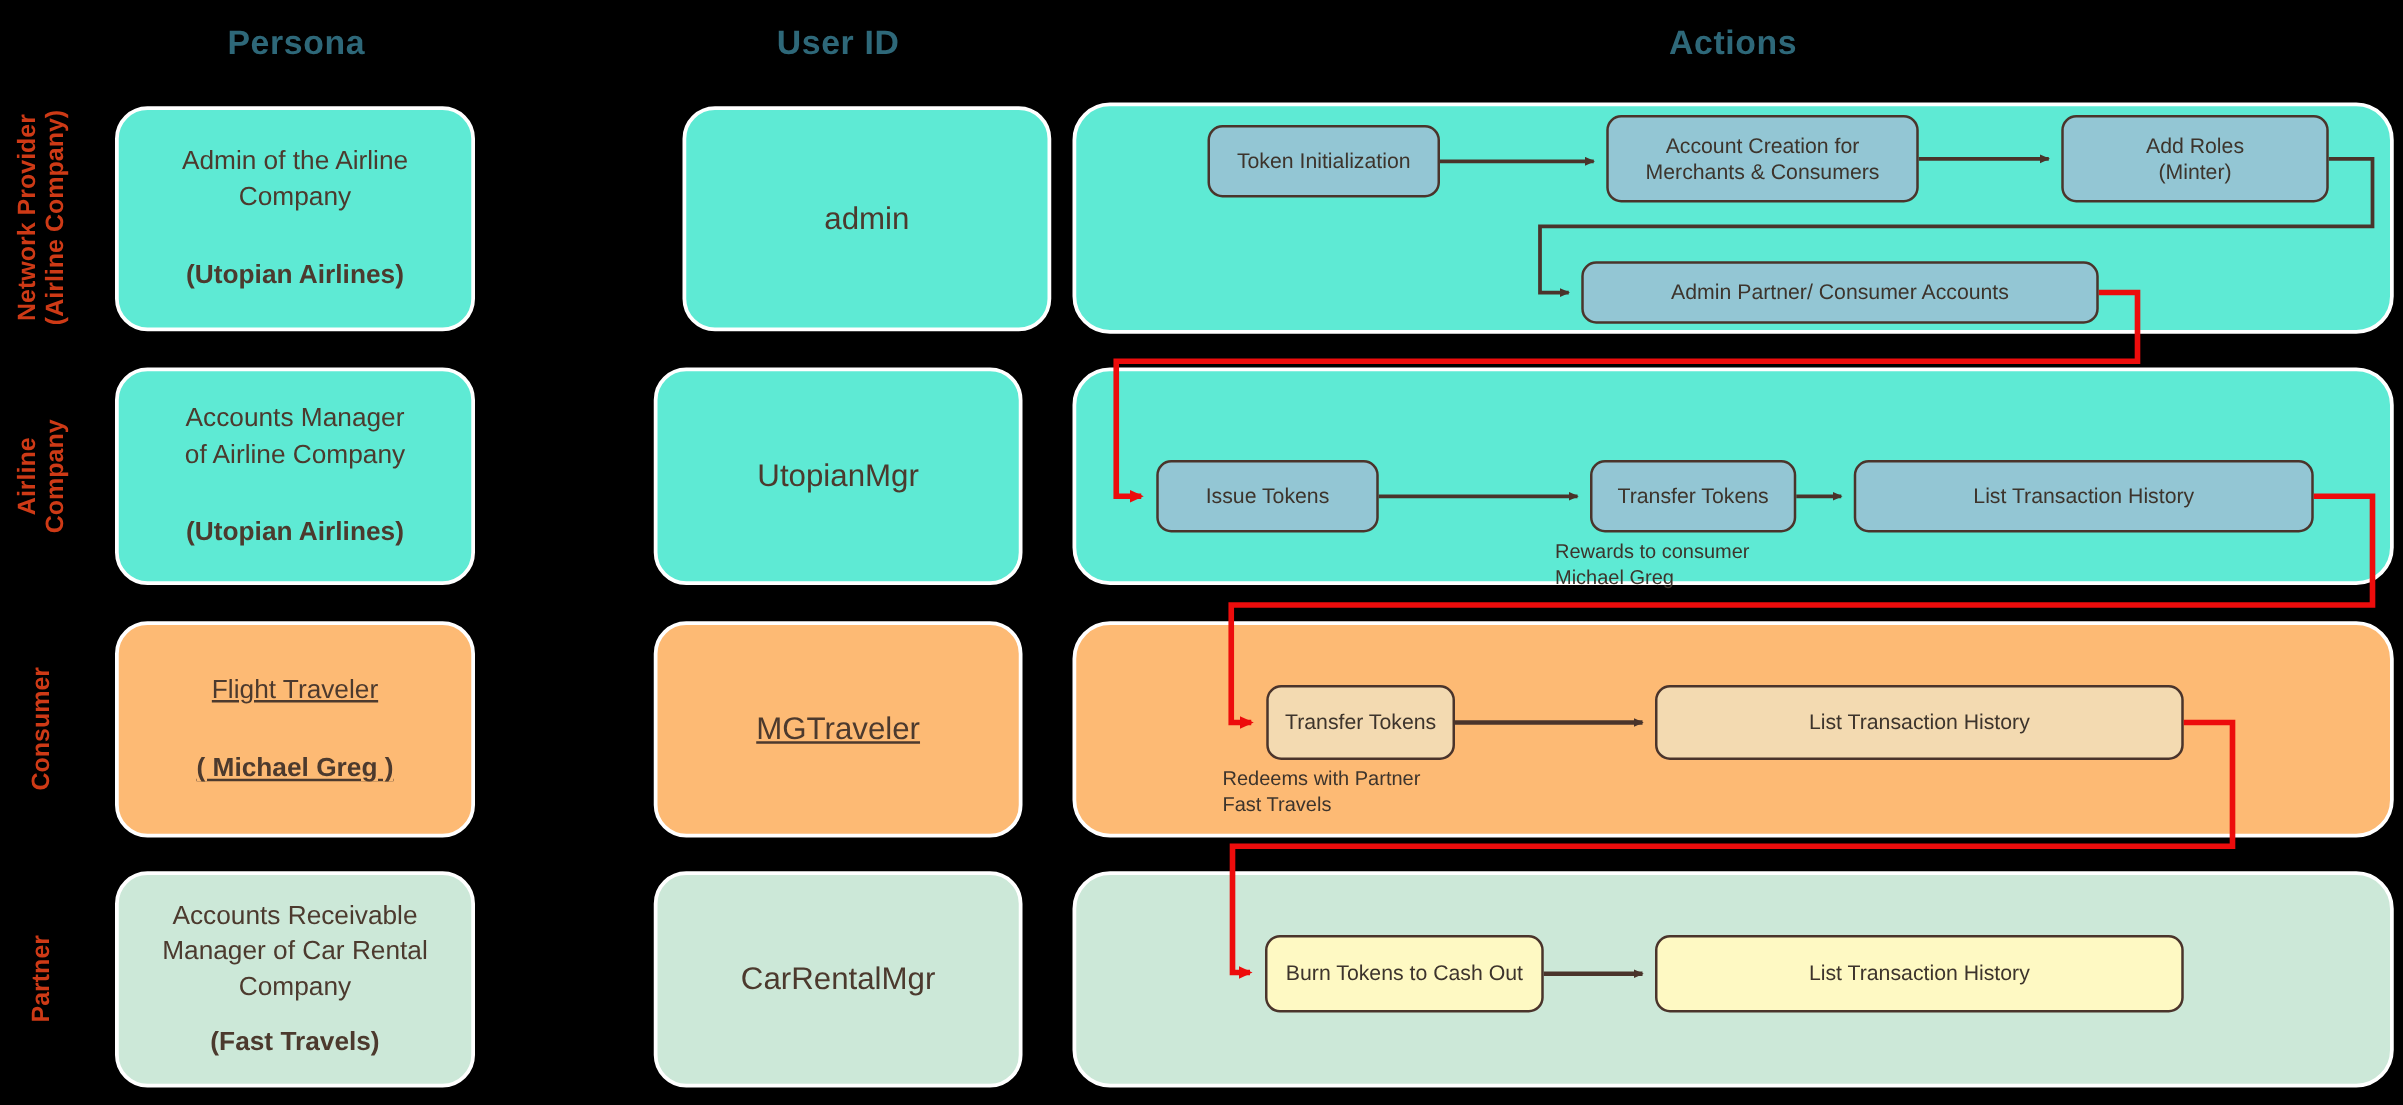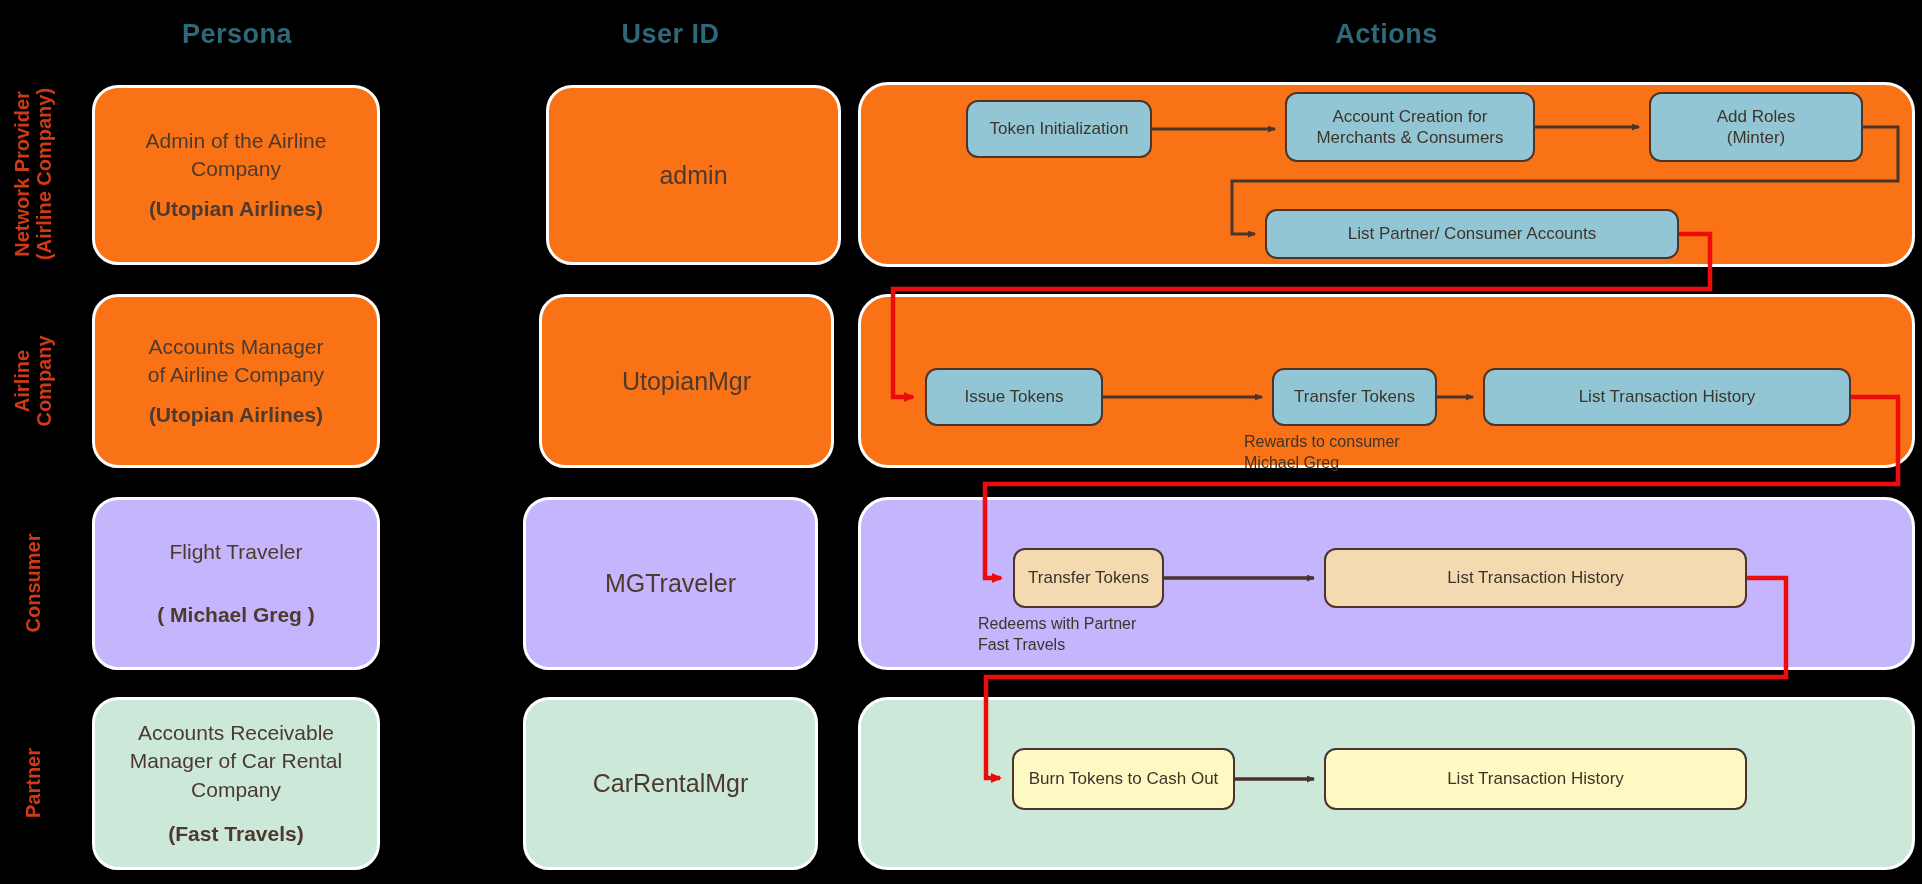--- a/index.html
+++ b/index.html
@@ -20,22 +20,22 @@
     display:flex;flex-direction:column;align-items:center;justify-content:center;
     color:#4C3A2E;text-align:center;
   }
   .persona-card{font-size:21px;line-height:1.35;gap:34px;padding:10px 18px;}
   .persona-title{white-space:pre-line;}
   .persona-subtitle{font-weight:bold;white-space:pre-line;}
   .userid-card{font-size:25px;}
   .actions-container{
     position:absolute;border-radius:30px;border:3px solid #fff;box-sizing:border-box;
   }
-  .bg-blue{background:#f97316;gap:11px;}
-  .bg-tan{background:#c4b5fd;}
+  .bg-blue{background:#5eead4;}
+  .bg-tan{background:#fdba74;text-decoration:underline;}
   .bg-green{background:#CCE8D8;}
   .action-box{
     position:absolute;border:2.5px solid #4A342B;border-radius:12px;box-sizing:border-box;
     display:flex;align-items:center;justify-content:center;text-align:center;
     font-size:17px;line-height:1.25;color:#3D342C;white-space:pre-line;padding:2px 8px;
   }
   .fill-blue{background:#93C6D4;}
   .fill-tan{background:#F3DAB1;}
   .fill-green{background:#fef9c3;}
   .action-note{
@@ -67,28 +67,28 @@
   </div>
   <div class="round-card userid-card bg-blue" style="left:546px;top:85px;width:295px;height:180px;">
     <div>admin</div>
   </div>
   <div class="actions-container bg-blue" style="left:858px;top:82px;width:1057px;height:185px;"></div>
   <div class="action-box fill-blue" style="left:966px;top:100px;width:186px;height:58px;">Token Initialization</div>
   <div class="action-box fill-blue" style="left:1285px;top:92px;width:250px;height:70px;text-align:center;">Account Creation for
 Merchants &amp; Consumers</div>
   <div class="action-box fill-blue" style="left:1649px;top:92px;width:214px;height:70px;">Add Roles
 (Minter)</div>
-  <div class="action-box fill-blue" style="left:1265px;top:209px;width:414px;height:50px;">List Partner/ Consumer Accounts</div>
+  <div class="action-box fill-blue" style="left:1265px;top:209px;width:414px;height:50px;">Admin Partner/ Consumer Accounts</div>
 
   <div class="round-card persona-card bg-blue" style="left:92px;top:294px;width:288px;height:174px;">
     <div class="persona-title">Accounts Manager
 of Airline Company</div>
     <div class="persona-subtitle">(Utopian Airlines)</div>
   </div>
-  <div class="round-card userid-card bg-blue" style="left:523px;top:294px;width:295px;height:174px;margin-left:16px;">
+  <div class="round-card userid-card bg-blue" style="left:523px;top:294px;width:295px;height:174px;">
     <div>UtopianMgr</div>
   </div>
   <div class="actions-container bg-blue" style="left:858px;top:294px;width:1057px;height:174px;"></div>
   <div class="action-box fill-blue" style="left:925px;top:368px;width:178px;height:58px;">Issue Tokens</div>
   <div class="action-box fill-blue" style="left:1272px;top:368px;width:165px;height:58px;">Transfer Tokens</div>
   <div class="action-box fill-blue" style="left:1483px;top:368px;width:368px;height:58px;">List Transaction History</div>
   <div class="action-note" style="left:1244px;top:432px;width:220px;">Rewards to consumer
 Michael Greg</div>
 
   <div class="round-card persona-card bg-tan" style="left:92px;top:497px;width:288px;height:173px;">

